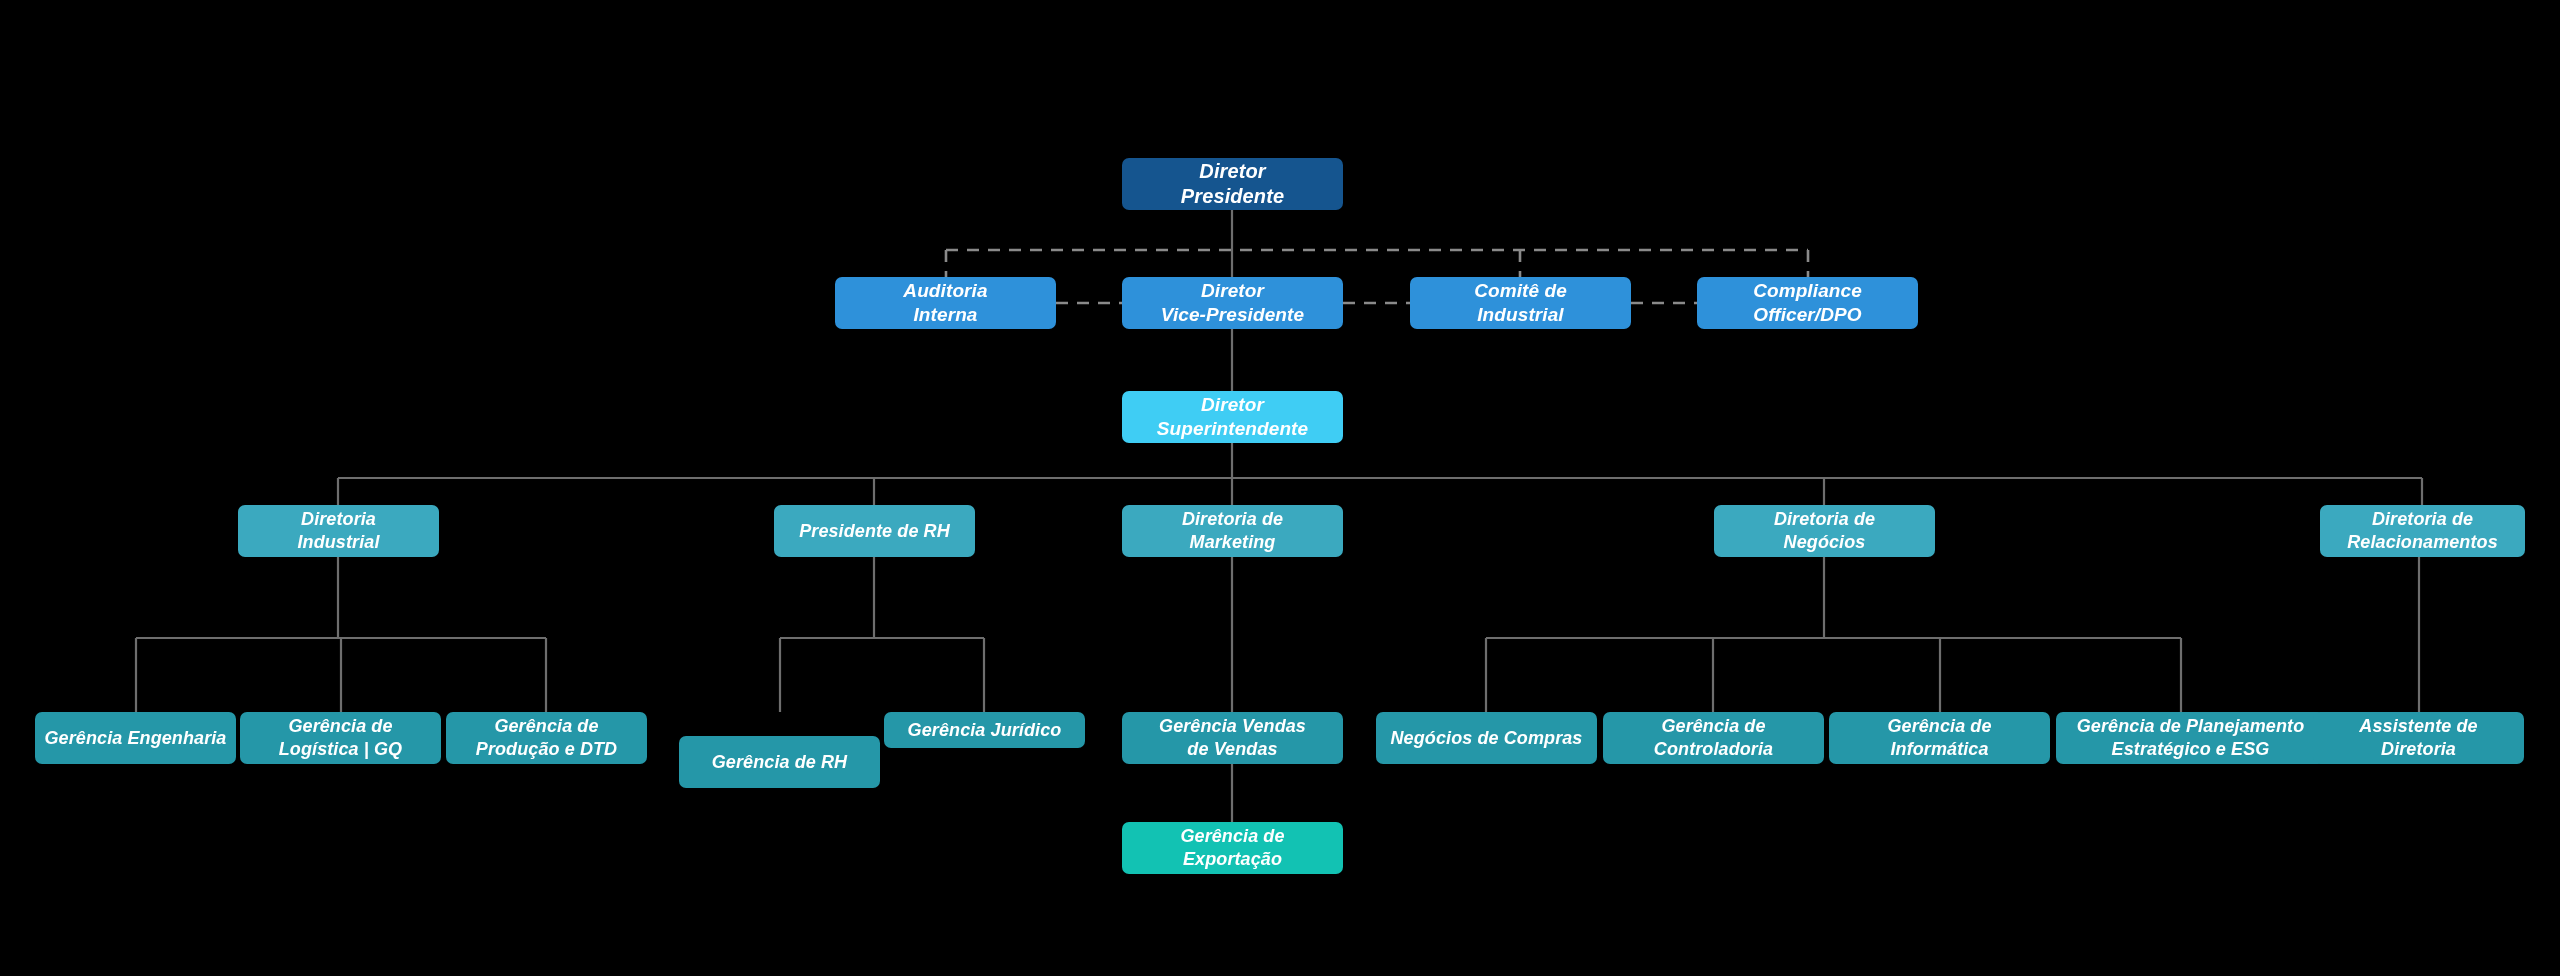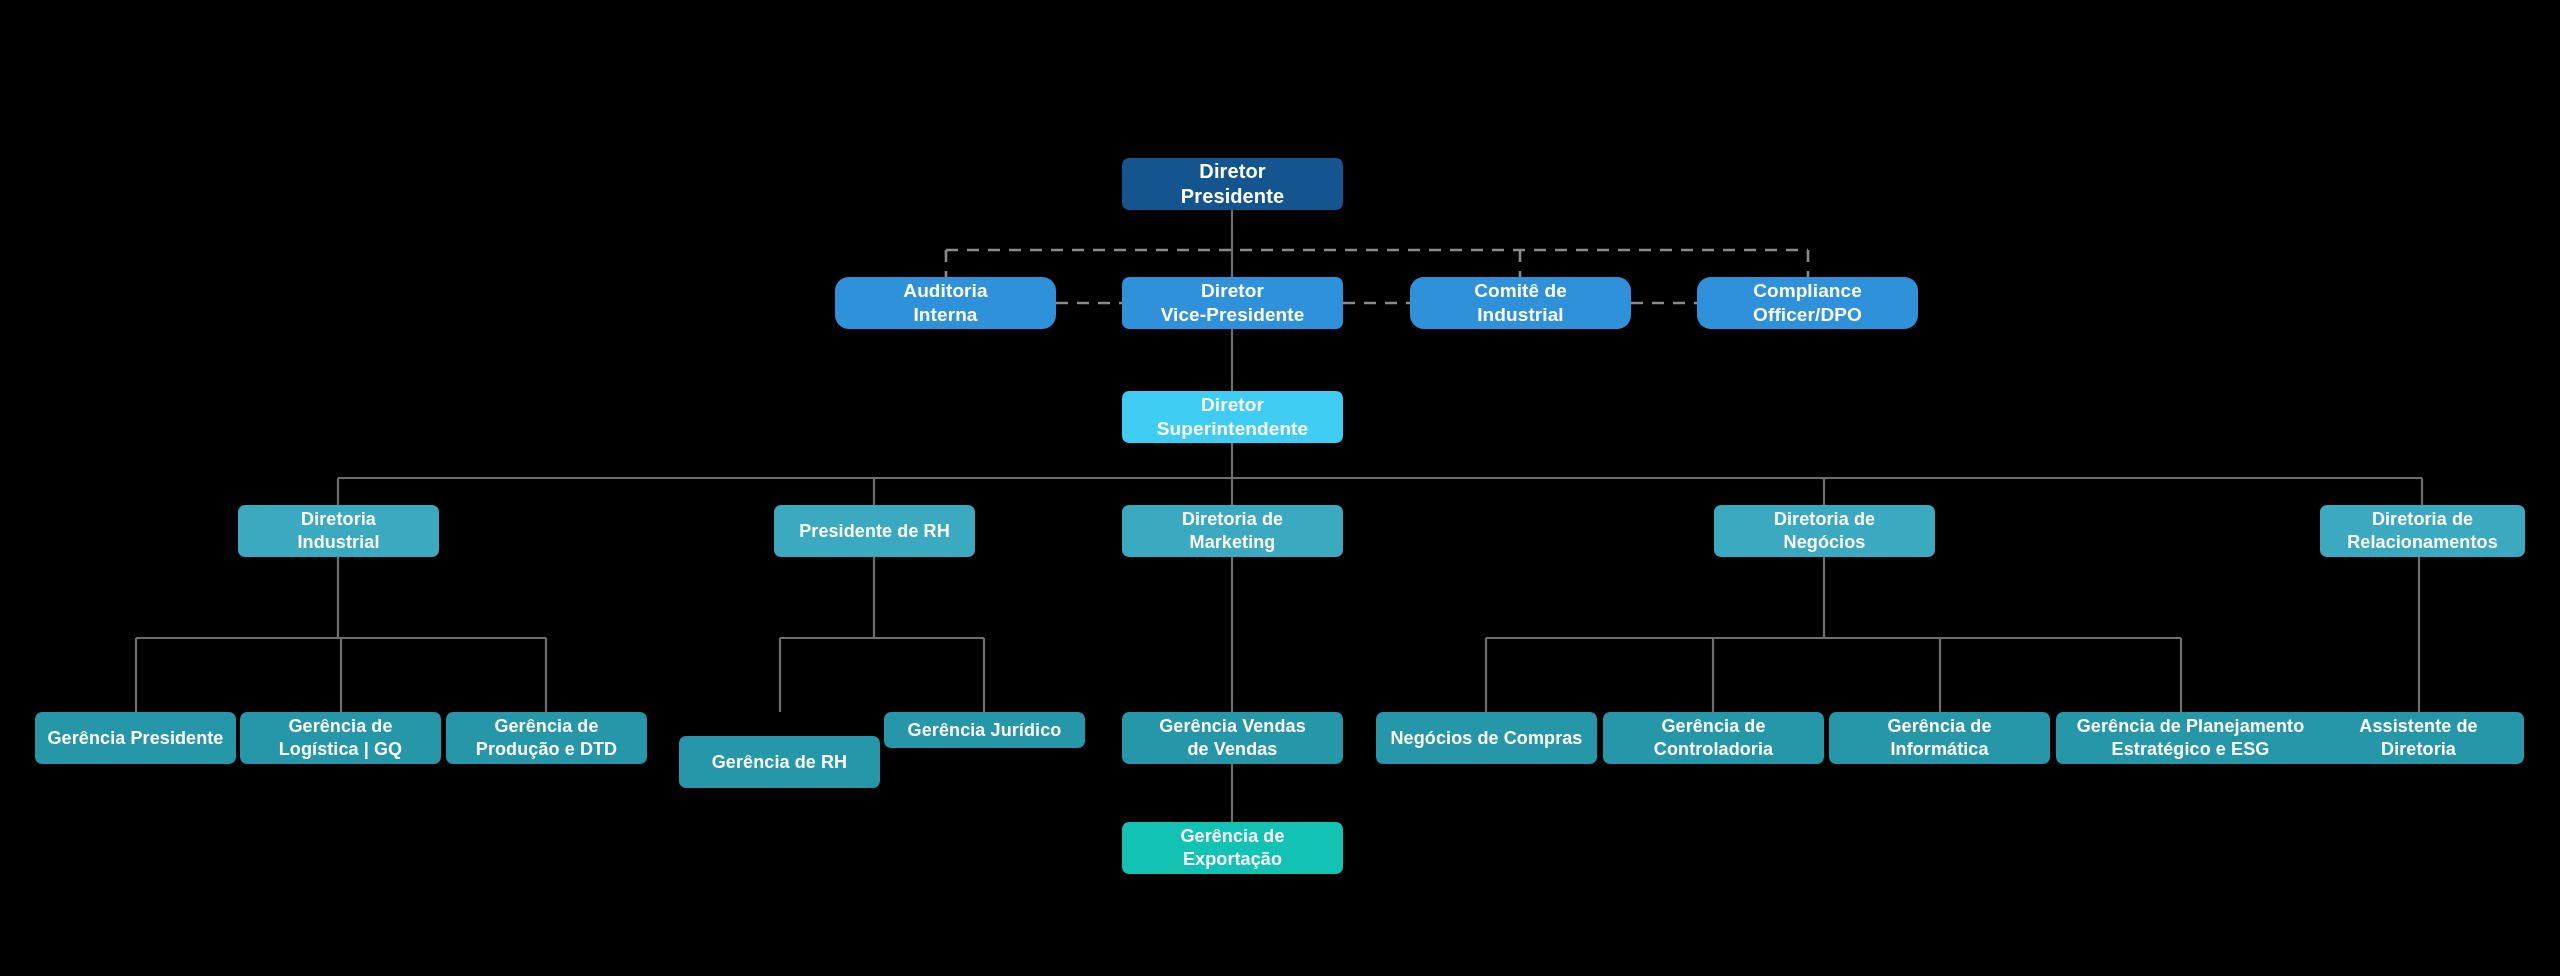--- a/index.html
+++ b/index.html
@@ -34,24 +34,25 @@
     text-align: center;
     border-radius: 7px;
     color: #ffffff;
     font-weight: bold;
     line-height: 1.26;
     padding: 4px 8px;
     letter-spacing: 0.1px;
     z-index: 5;
     white-space: pre-line;
     user-select: none;
+    font-style: italic;
   }
   .lvl-president   { background: #15558f; font-size: 20px; }
   .lvl-vice        { background: #2e91da; font-size: 19px; }
-  .lvl-staff       { background: #2e91da; font-size: 19px; border-radius: 14px; }
+  .lvl-staff       { background: #2e91da; font-size: 19px; }
   .lvl-super       { background: #3fcdf4; font-size: 19px; }
   .lvl-diretoria   { background: #3ba9bf; font-size: 18px; }
   .lvl-gerencia    { background: #2597a8; font-size: 18px; }
   .lvl-export      { background: #12c2b3; font-size: 18px; }
 </style>
 </head>
 <body>
 
 <div id="chart-canvas">
   <svg id="connector-layer" width="2560" height="976" viewBox="0 0 2560 976">
@@ -105,21 +106,21 @@
 Superintendente</div>
       <div class="node lvl-diretoria" style="left: 238px; top: 505px; width: 201px; height: 52px;">Diretoria
 Industrial</div>
       <div class="node lvl-diretoria" style="left: 774px; top: 505px; width: 201px; height: 52px;">Presidente de RH</div>
       <div class="node lvl-diretoria" style="left: 1122px; top: 505px; width: 221px; height: 52px;">Diretoria de
 Marketing</div>
       <div class="node lvl-diretoria" style="left: 1714px; top: 505px; width: 221px; height: 52px;">Diretoria de
 Negócios</div>
       <div class="node lvl-diretoria" style="left: 2320px; top: 505px; width: 205px; height: 52px;">Diretoria de
 Relacionamentos</div>
-      <div class="node lvl-gerencia" style="left: 35px; top: 712px; width: 201px; height: 52px;">Gerência Presidente</div>
+      <div class="node lvl-gerencia" style="left: 35px; top: 712px; width: 201px; height: 52px;">Gerência Engenharia</div>
       <div class="node lvl-gerencia" style="left: 240px; top: 712px; width: 201px; height: 52px;">Gerência de
 Logística | GQ</div>
       <div class="node lvl-gerencia" style="left: 446px; top: 712px; width: 201px; height: 52px;">Gerência de
 Produção e DTD</div>
       <div class="node lvl-gerencia" style="left: 679px; top: 736px; width: 201px; height: 52px;">Gerência de RH</div>
       <div class="node lvl-gerencia" style="left: 884px; top: 712px; width: 201px; height: 36px; text-align: center;">Gerência Jurídico</div>
       <div class="node lvl-gerencia" style="left: 1122px; top: 712px; width: 221px; height: 52px;">Gerência Vendas
 de Vendas</div>
       <div class="node lvl-gerencia" style="left: 1376px; top: 712px; width: 221px; height: 52px;">Negócios de Compras</div>
       <div class="node lvl-gerencia" style="left: 1603px; top: 712px; width: 221px; height: 52px;">Gerência de

